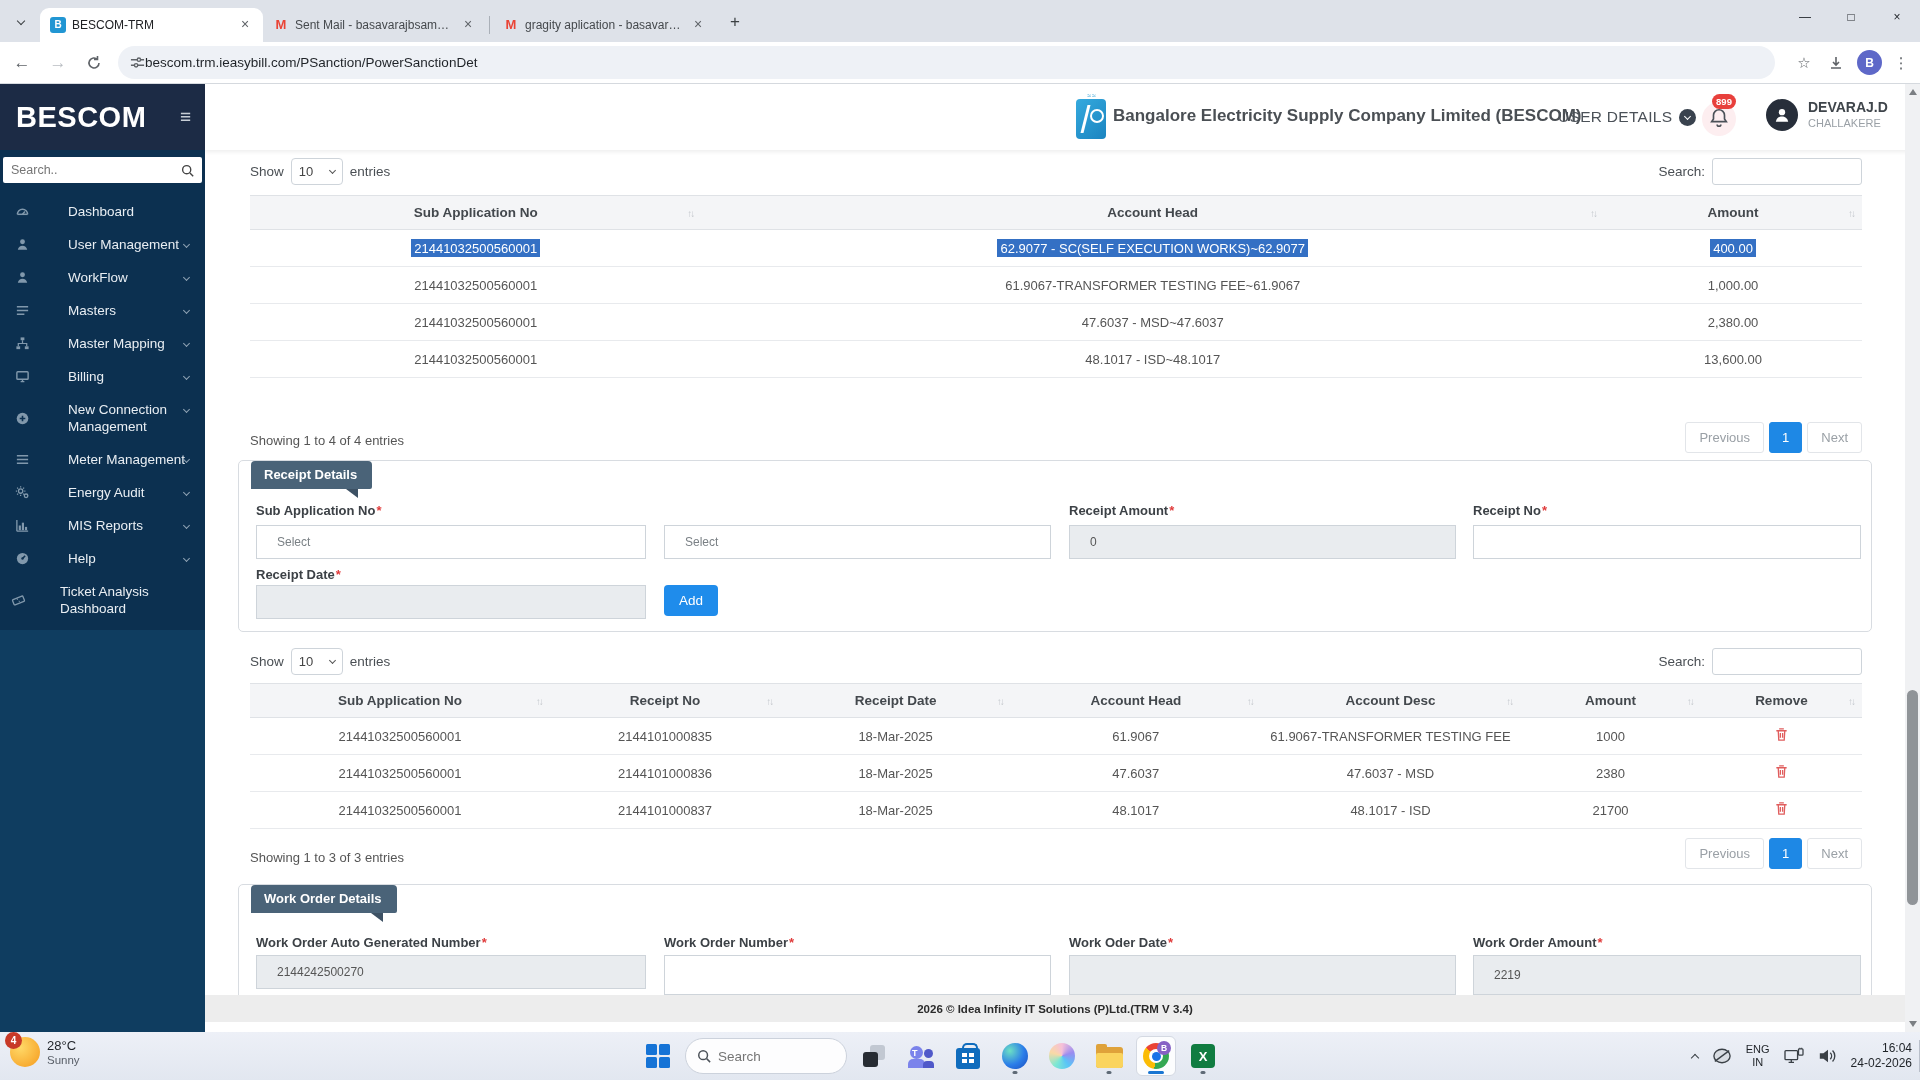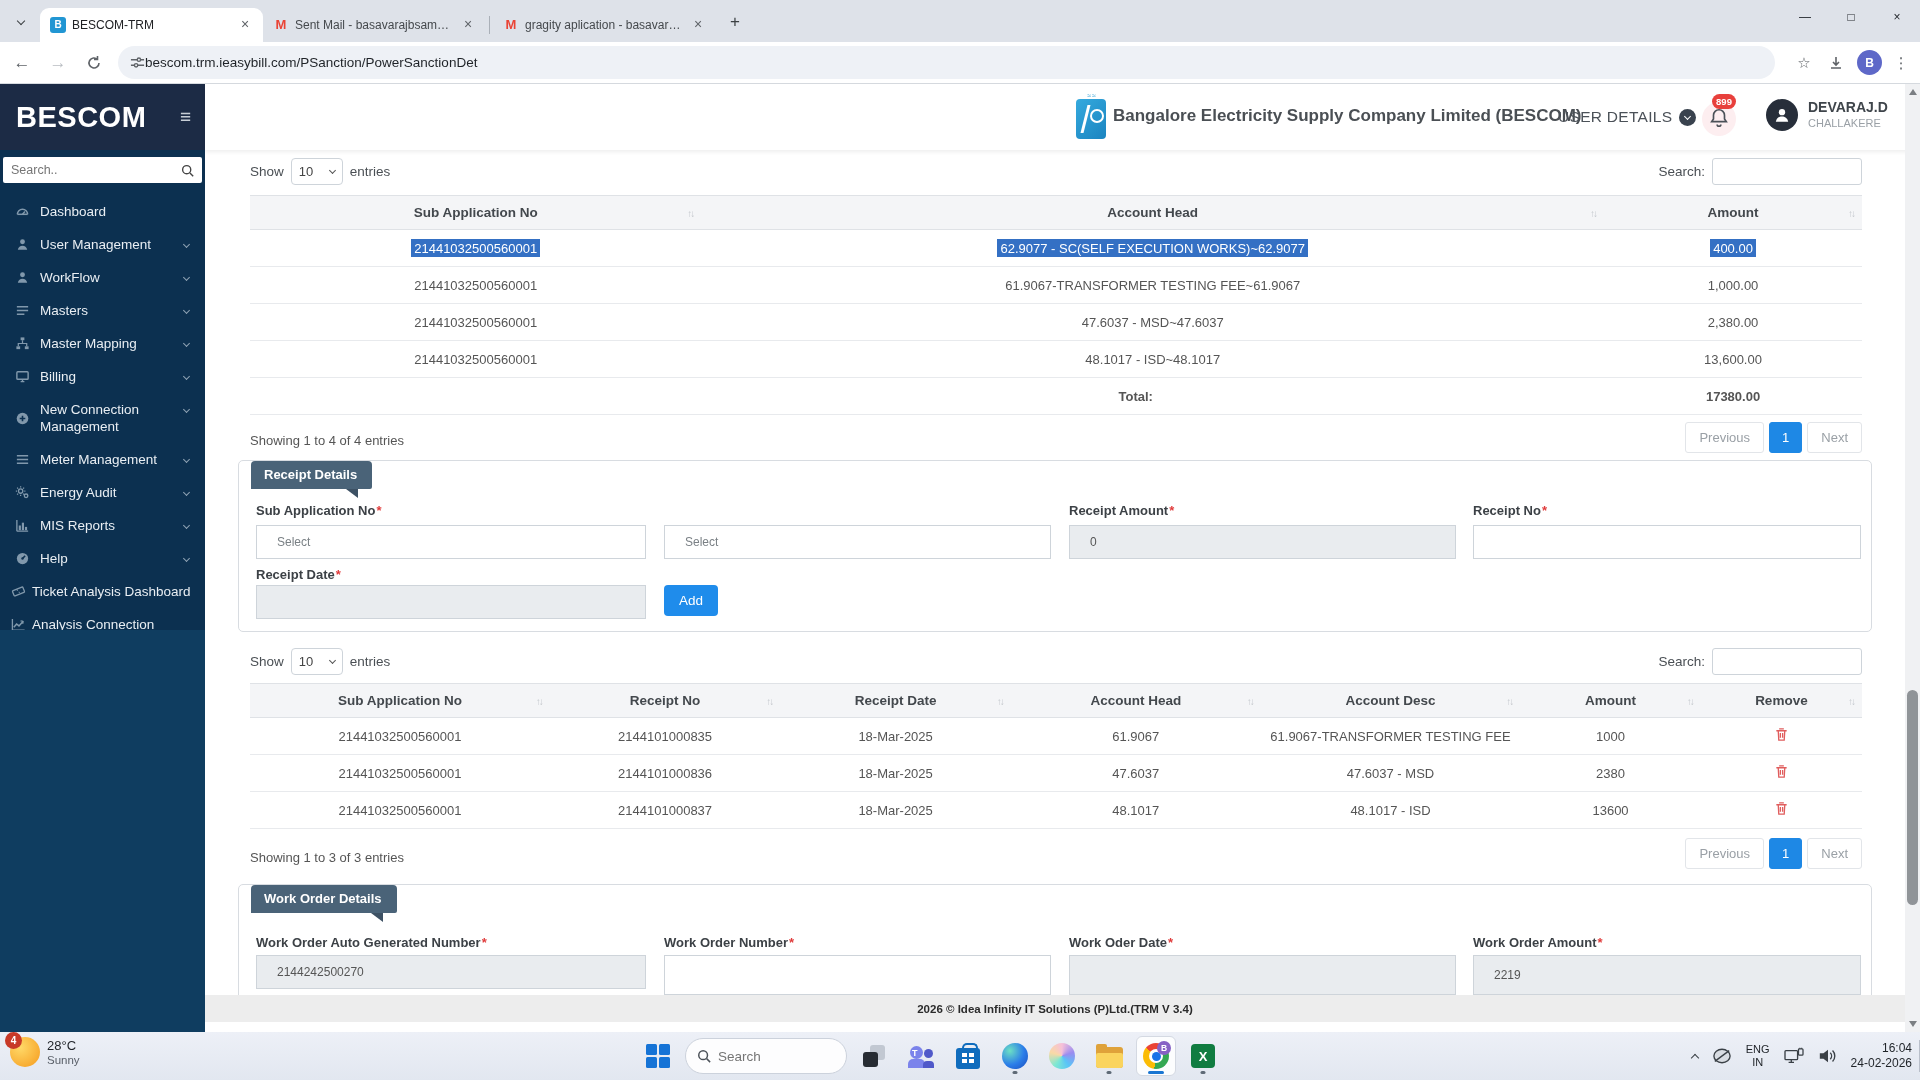--- a/index.html
+++ b/index.html
@@ -50,21 +50,21 @@
   .hdrname .loc { font-size:11px; color:#9aa0a6; margin-top:2px; }
 
   
   .sidebar { position:absolute; left:0; top:84px; width:205px; height:948px; background:#0c3050; }
   .sb-head { height:66px; background:#1c2b45; display:flex; align-items:center; justify-content:space-between; padding:0 14px 0 16px; }
   .sb-brand { color:#fff; font-size:29px; font-weight:bold; letter-spacing:.5px; }
   .sb-burger { color:#c7ced6; font-size:19px; }
   .sb-search { margin:7px 3px 6px 3px; height:26px; background:#fff; border-radius:2px; display:flex; align-items:center; padding:0 8px; }
   .sb-search input { border:none; outline:none; flex:1; font-size:12.5px; color:#333; font-family:inherit; background:transparent; }
   .sb-menu { padding:6px 0; }
-  .sb-item { position:relative; display:flex; align-items:center; padding:8px 14px 8px 12px; color:#e9eef3; font-size:13.5px; line-height:17px; }
+  .sb-item { position:relative; display:flex; align-items:center; padding:8px 14px 8px 12px; color:#e9eef3; font-size:13.5px; line-height:17px;gap:28px; }
   .sb-item .ic { width:20px; flex:0 0 20px; margin-right:8px; display:grid; place-items:center; opacity:.8; }
   .sb-item .chev { position:absolute; right:16px; color:#8fa2b3; width:5px; height:5px; }
   .sb-item.small { padding-left:8px; }
   .sb-item.small .ic { margin-right:4px; }
   .sb-bottom { position:absolute; left:0; top:546px; width:205px; height:402px; background:#0f3d60; }
 
   
   .content { position:absolute; left:205px; top:150px; width:1700px; height:882px; background:#fff; font-size:13px; color:#555; }
   .abs { position:absolute; }
   .dtc { display:flex; align-items:center; justify-content:space-between; width:1612px; }
@@ -432,25 +432,20 @@
       <tr>
         <td>21441032500560001</td>
         <td>47.6037 - MSD~47.6037</td>
         <td>2,380.00</td>
       </tr>
       <tr>
         <td>21441032500560001</td>
         <td>48.1017 - ISD~48.1017</td>
         <td>13,600.00</td>
       </tr>
-      <tr>
-        <td></td>
-        <td class="totlbl">Total:</td>
-        <td class="totval">17380.00</td>
-      </tr>
     </tbody>
       </table>
 
     <div class="abs showing" style="top:283px;left:45px;">Showing 1 to 4 of 4 entries</div>
     <div class="abs pager" style="top:272px;right:43px;">
       <span class="pbtn">Previous</span>
       <span class="pbtn pcur">1</span>
       <span class="pbtn">Next</span>
     </div>
 
@@ -516,21 +511,21 @@
         <td><span class="trash"><svg width="15" height="15" viewBox="0 0 16 16">
                   <path d="M5.5 2h5M2.5 4h11M4.5 4l.6 10h5.8l.6-10M6.8 6.5v5M9.2 6.5v5" fill="none" stroke="#e05d5d" stroke-width="1.4"></path>
                 </svg></span></td>
       </tr>
       <tr>
         <td>21441032500560001</td>
         <td>2144101000837</td>
         <td>18-Mar-2025</td>
         <td>48.1017</td>
         <td>48.1017 - ISD</td>
-        <td>13600</td>
+        <td>21700</td>
         <td><span class="trash"><svg width="15" height="15" viewBox="0 0 16 16">
                   <path d="M5.5 2h5M2.5 4h11M4.5 4l.6 10h5.8l.6-10M6.8 6.5v5M9.2 6.5v5" fill="none" stroke="#e05d5d" stroke-width="1.4"></path>
                 </svg></span></td>
       </tr>
     </tbody>
       </table>
 
     <div class="abs showing" style="top:700px;left:45px;">Showing 1 to 3 of 3 entries</div>
     <div class="abs pager" style="top:688px;right:43px;">
       <span class="pbtn">Previous</span>

